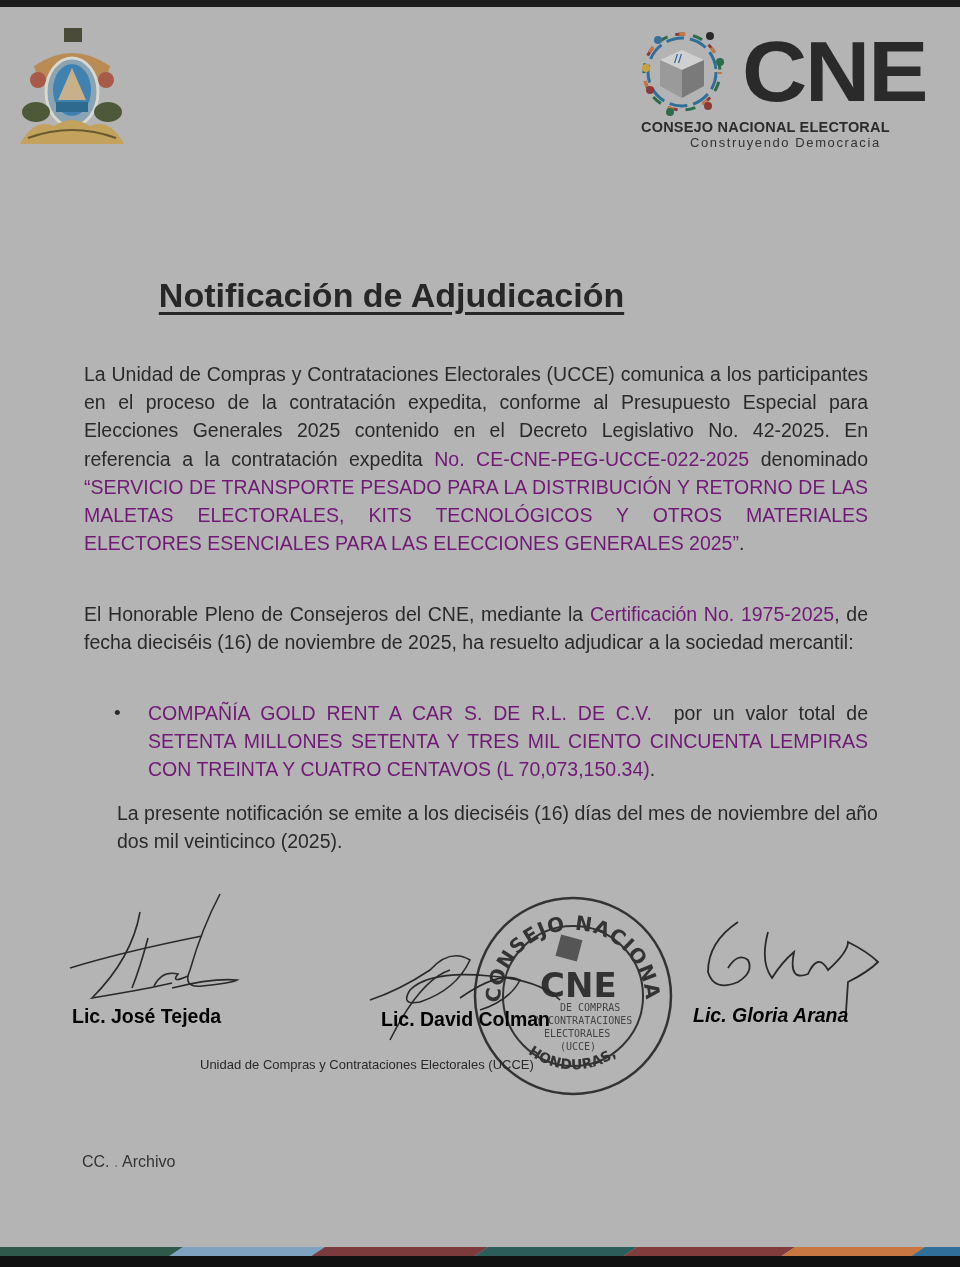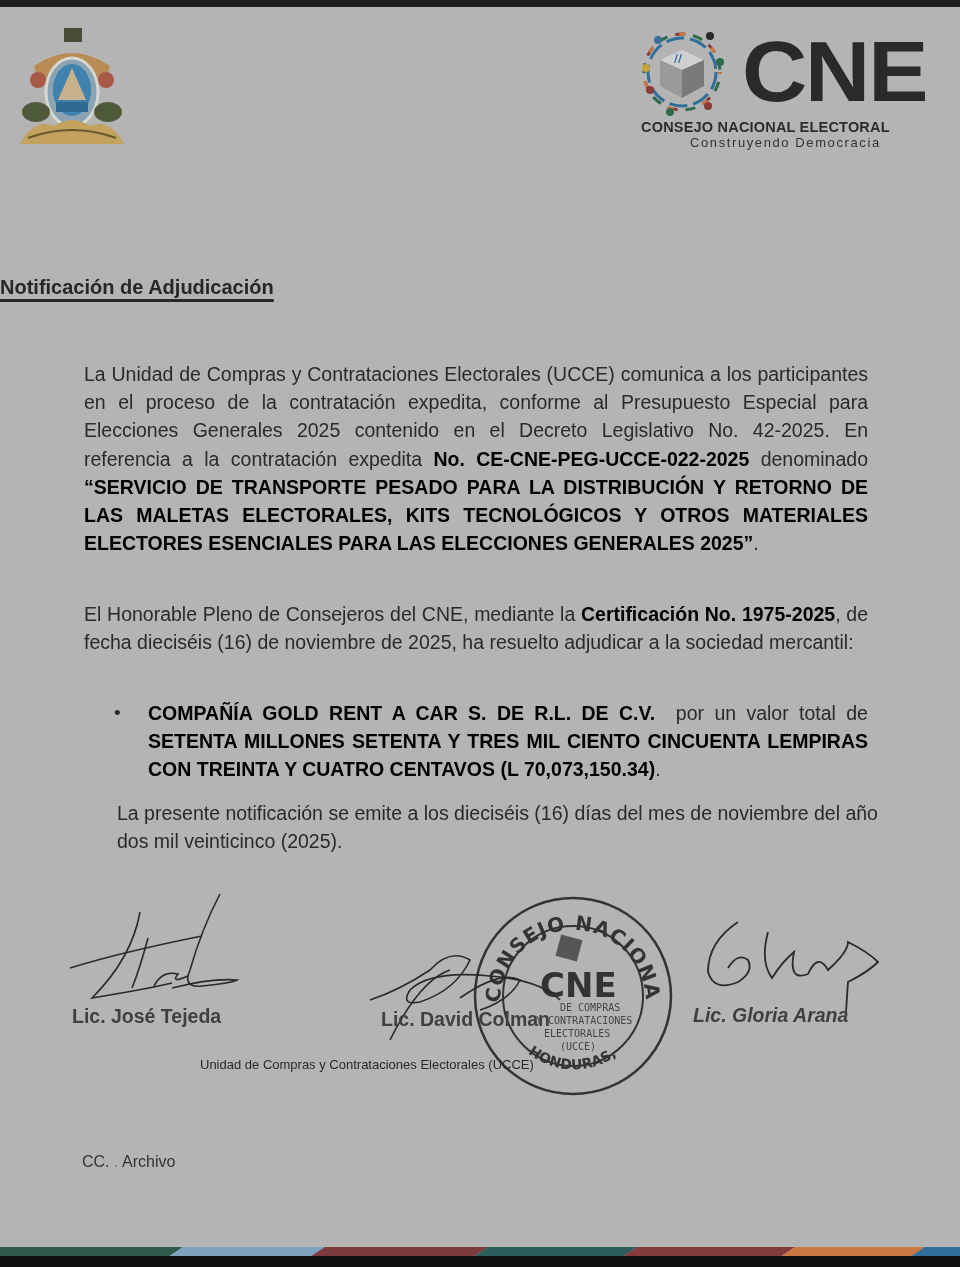--- a/index.html
+++ b/index.html
@@ -21,40 +21,40 @@
   .cne-name {
     position:absolute; left:1px; top:93px; font-weight:bold; font-size:14.5px;
     color:#2c2c2c; letter-spacing:0.2px; white-space:nowrap;
   }
   .cne-slogan {
     position:absolute; left:50px; top:109px; font-size:13px; color:#333;
     letter-spacing:1.6px; white-space:nowrap; font-weight:normal;
   }
 
   .title {
-    position:absolute; left:0; width:783px; top:276px; text-align:left;
-    font-size:20px; font-weight:bold; color:#272727;
+    position:absolute; left:0; width:783px; top:276px; text-align:center;
+    font-size:34px; font-weight:bold; color:#272727;
   }
   .title span { text-decoration:underline; text-decoration-thickness:3px; text-underline-offset:5px; }
 
   .para {
     position:absolute; left:84px; width:784px; font-size:19.5px; line-height:28.2px;
     text-align:justify; color:#2a2a2a;
   }
   .p1 { top:360px; }
   .p2 { top:600px; }
   .p3 { top:799px;margin-left:33px; }
   .bullet-block {
     position:absolute; left:148px; width:720px; top:699px; font-size:19.5px; line-height:28.2px;
     text-align:justify; color:#2a2a2a;
   }
   .bullet-dot { position:absolute; left:-34px; top:0; font-size:19px; }
-  b { font-weight:bold; color:#000000; }
+  b { font-weight:normal; color:#701a75; }
 
-  .sig-name { position:absolute; font-size:19.5px; font-weight:bold; color:#404040; white-space:nowrap; }
+  .sig-name { position:absolute; font-size:19.5px; font-weight:bold; color:#000000; white-space:nowrap; }
   .unit-line { position:absolute; left:200px; top:1057px; font-size:13px; color:#2a2a2a; white-space:nowrap; }
   .cc { position:absolute; left:82px; top:1153px; font-size:16px; color:#333; white-space:nowrap; }
   .cc .dim { color:#777; }
 
   svg { display:block; }
   .abs { position:absolute; }
 </style>
 </head>
 <body>
 

